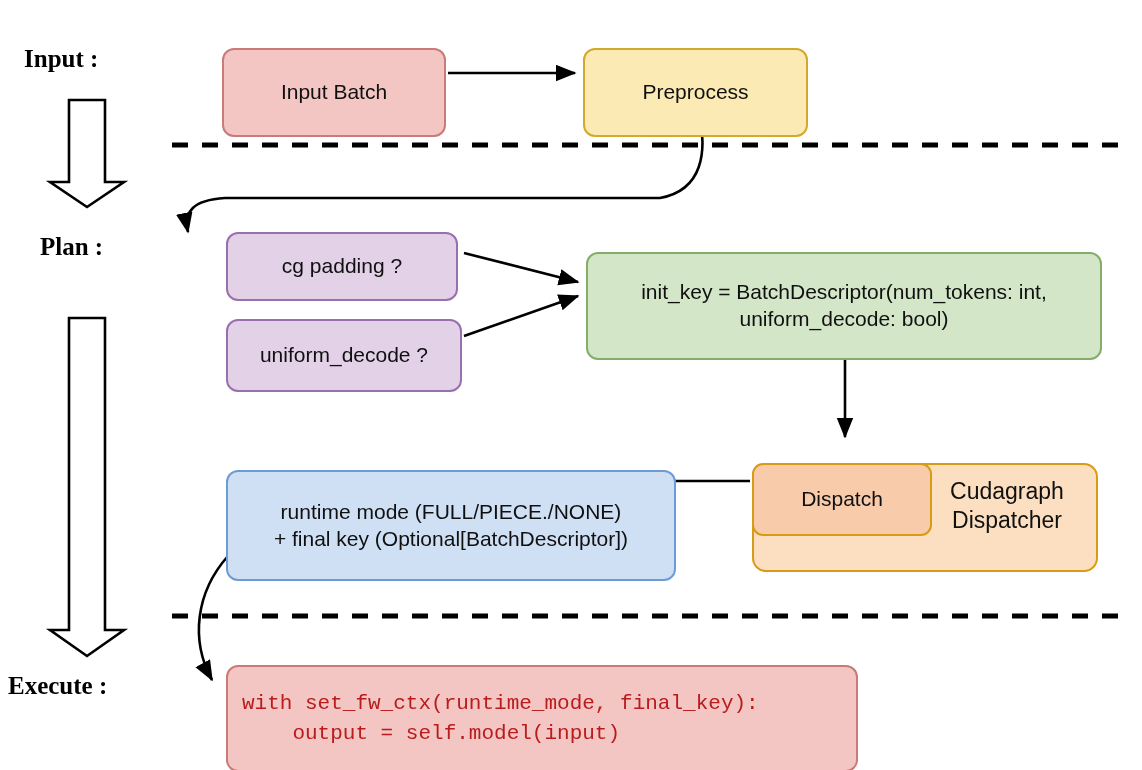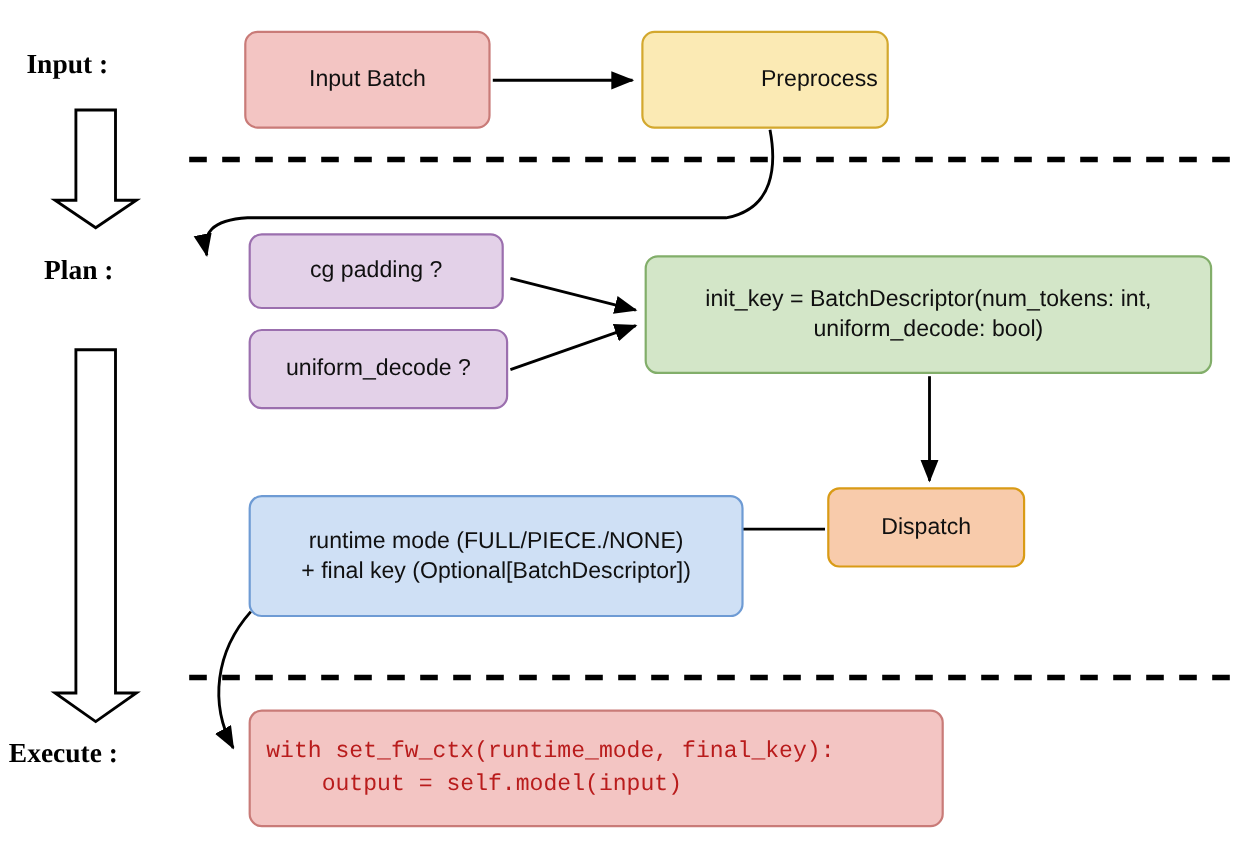--- a/index.html
+++ b/index.html
@@ -40,20 +40,21 @@
     justify-content: center;
     text-align: center;
     font-family: "Liberation Sans", sans-serif;
     font-size: 21px;
     color: #101010;
     line-height: 1.28;
     border-radius: 12px;
     border-width: 2px;
     border-style: solid;
     padding: 4px 8px;
+    margin-top: 20px;
   }
   .node-label { white-space: pre-line; }
 
   .n-input  { background:#f3c5c3; border-color:#c97b78; }
   .n-pre    { background:#fbeab4; border-color:#d3a82e; }
   .n-purple { background:#e3d1e8; border-color:#9b6fae; }
   .n-green  { background:#d3e6c8; border-color:#82ae6a; }
   .n-outer  { background:#fcdfc0; border-color:#d99b16; border-radius:14px; }
   .n-inner  { background:#f8cbab; border-color:#d99b16; }
   .n-blue   { background:#cfe0f5; border-color:#6e9bd4; }
@@ -112,37 +113,41 @@
   </svg>
 
   <div class="stage-label" style="left:24px; top:45px;">Input :</div>
   <div class="stage-label" style="left:40px; top:233px;">Plan :</div>
   <div class="stage-label" style="left:8px; top:672px;">Execute :</div>
 
   <div class="node n-input" style="left:222px; top:28px; width:224px; height:89px;">
     <span class="node-label">Input Batch</span>
   </div>
 
-  <div class="node n-pre" style="left:583px; top:28px; width:225px; height:89px;justify-content:flex-end;">
+  <div class="node n-pre" style="left:583px; top:28px; width:225px; height:89px;">
     <span class="node-label">Preprocess</span>
   </div>
 
   <div class="node n-purple" style="left:226px; top:212px; width:232px; height:69px;text-align:right;">
     <span class="node-label">cg padding ?</span>
   </div>
 
   <div class="node n-purple" style="left:226px; top:299px; width:236px; height:73px;">
     <span class="node-label">uniform_decode ?</span>
   </div>
 
   <div class="node n-green" style="left:586px; top:232px; width:516px; height:108px;">
     <span class="node-label">init_key = BatchDescriptor(num_tokens: int,
 uniform_decode: bool)</span>
   </div>
 
+  <div class="node n-outer" style="left:752px; top:443px; width:346px; height:109px;">
+    <span class="node-label">Cudagraph
+Dispatcher</span>
+  </div>
 
   <div class="node n-inner" style="left:752px; top:443px; width:180px; height:73px;border-radius:11px;">
     <span class="node-label">Dispatch</span>
   </div>
 
   <div class="node n-blue" style="left:226px; top:450px; width:450px; height:111px;">
     <span class="node-label">runtime mode (FULL/PIECE./NONE)
 + final key (Optional[BatchDescriptor])</span>
   </div>
 

